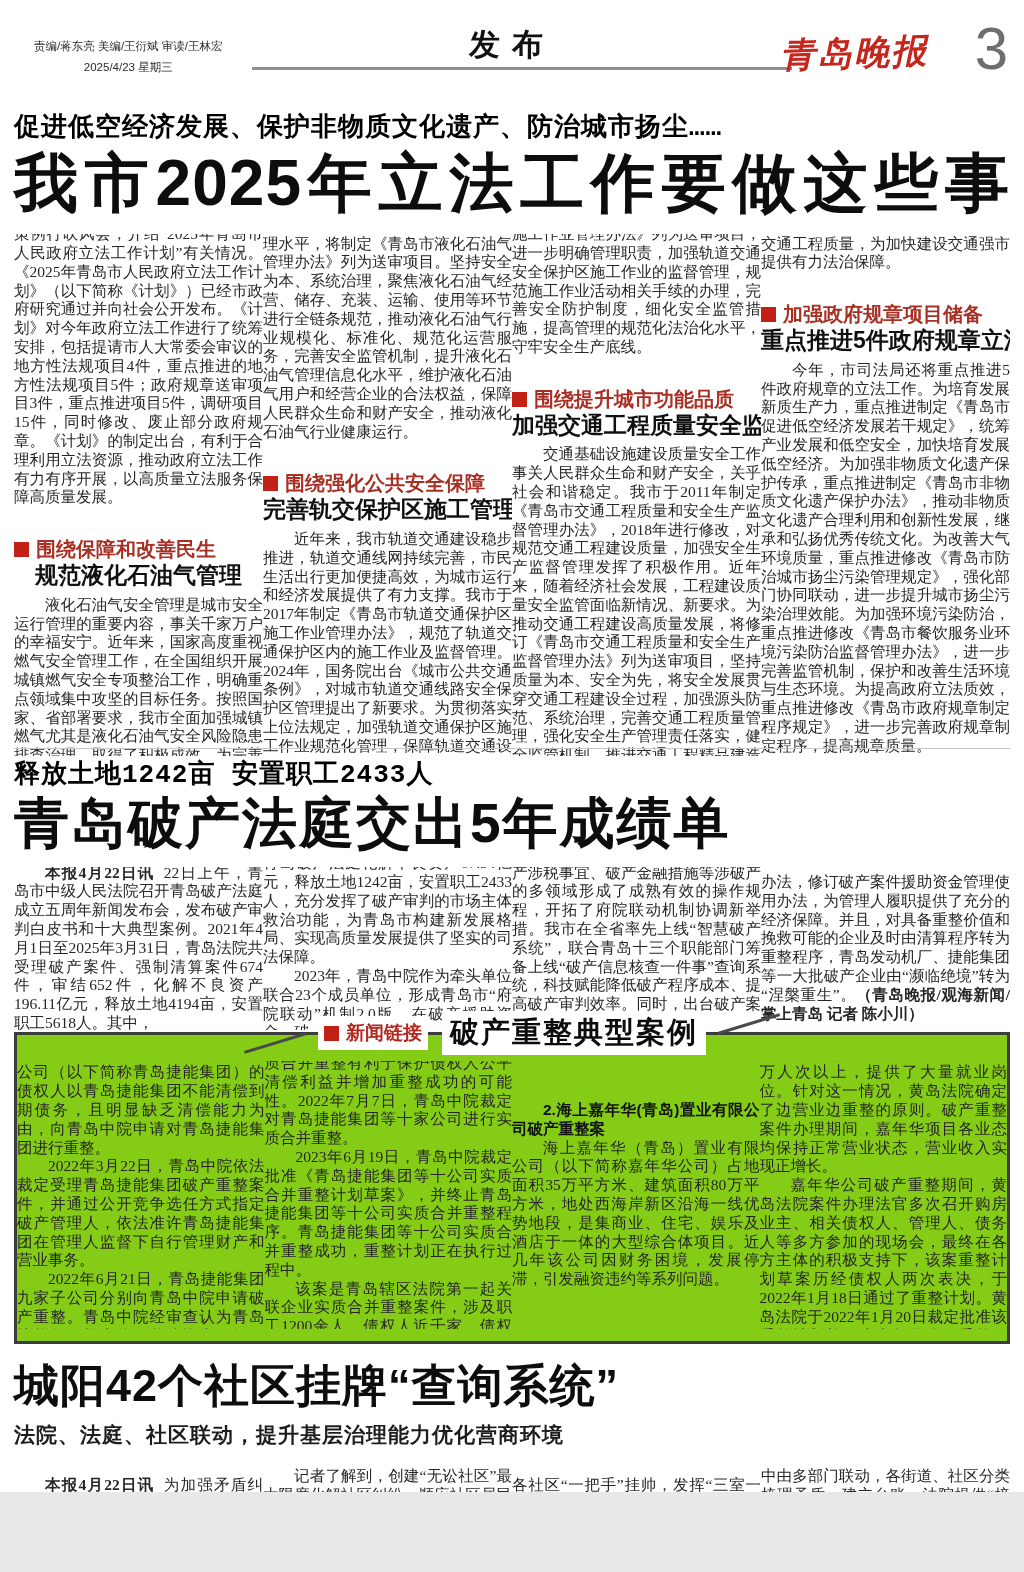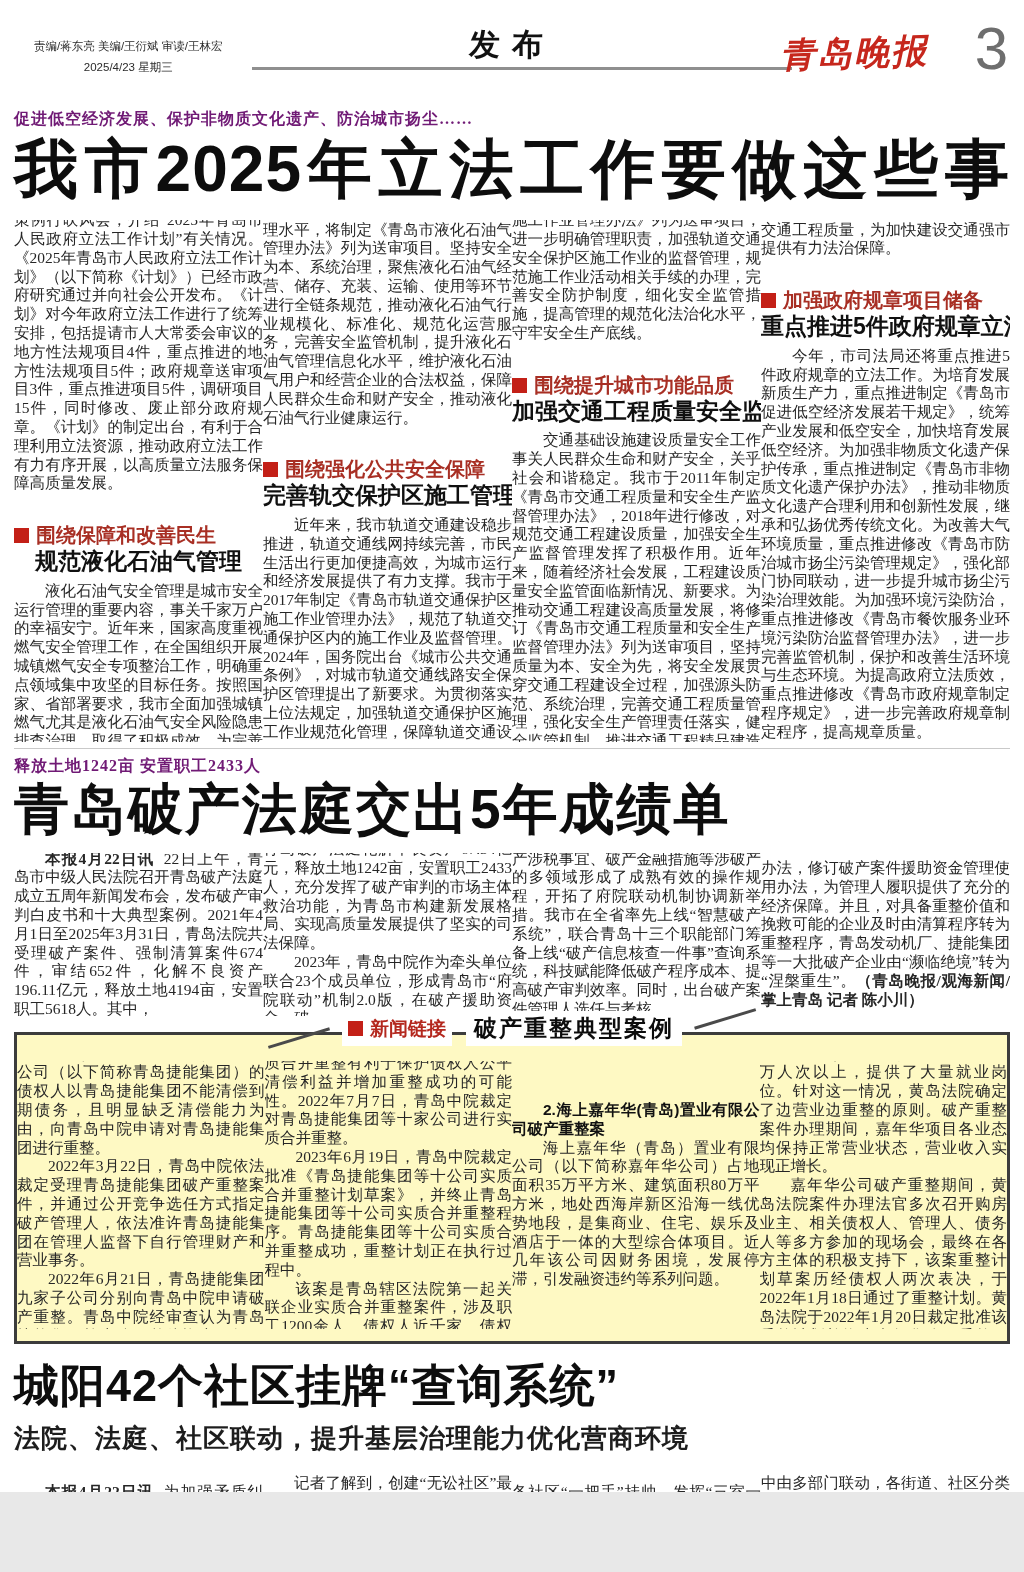--- a/index.html
+++ b/index.html
@@ -14,22 +14,22 @@
   .section-title{position:absolute;left:50%;top:24px;transform:translateX(-50%);
                  font-size:31px;font-weight:800;letter-spacing:12px;color:#111;
                  font-family:"Liberation Sans","DejaVu Sans",sans-serif;white-space:nowrap;}
   .hdr-rule{position:absolute;left:252px;top:67px;width:540px;height:3px;background:#8f8f8f;}
   .masthead{position:absolute;right:96px;top:30px;font-size:35px;font-weight:800;font-style:italic;
             color:#c6271d;letter-spacing:2px;transform:rotate(-2deg);white-space:nowrap;}
   .pagenum{position:absolute;right:16px;top:14px;font-size:60px;color:#6e6e6e;
            font-family:"Liberation Sans","DejaVu Sans",sans-serif;}
 
   
-  .kicker{font-size:16px;font-weight:600;color:#701a75;letter-spacing:1px;
-          font-family:Liberation Serif, serif;white-space:nowrap;}
+  .kicker{font-size:26px;font-weight:600;color:#000000;letter-spacing:1px;
+          font-family:Liberation Mono, monospace;white-space:nowrap;}
   h1,h2,h3{margin:0;font-family:"Liberation Sans","DejaVu Sans",sans-serif;color:#0d0d0d;}
   h1{font-size:64px;line-height:1.08;text-align:justify;text-align-last:justify;letter-spacing:1px;}
   h2{font-size:55px;line-height:1.05;letter-spacing:2px;}
   h3{font-size:45px;line-height:1.05;letter-spacing:1px;}
   .cols{display:flex;gap:0;overflow:hidden;align-items:center;}
   .col{flex:1 1 0;overflow:hidden;font-size:15.5px;line-height:18.8px;text-align:justify;color:#262626;}
   .col p{margin:0;}
   .para{text-indent:2em;}
   .cont{text-indent:0;}
   .lead{font-weight:700;margin-right:.6em;}
@@ -51,37 +51,37 @@
   .rule-light{position:absolute;left:14px;right:14px;top:748px;height:1px;background:#c9c9c9;}
 
   
   .article2{position:absolute;left:14px;right:14px;top:756px;}
   .article2 .kicker{font-weight:700;}
   .article2 h2{margin-top:4px;}
   .article2 .cols{margin-top:14px;height:163px;}
 
   
   .linkbox{position:absolute;left:14px;right:14px;top:1032px;height:312px;
-           border:3px solid #3c3c3c;box-sizing:border-box;background:#fef9c3;}
+           border:3px solid #3c3c3c;box-sizing:border-box;background:#84cc16;}
   .linkbox-head{position:absolute;top:-24px;left:0;right:0;display:flex;
                 justify-content:center;align-items:center;gap:14px;}
   .diag{width:64px;height:2.5px;background:#4a4a4a;flex:none;}
   .diag-l{transform:rotate(-17deg) translateY(10px);}
   .diag-r{transform:rotate(-17deg) translateY(-10px);}
   .linktag{display:flex;align-items:center;background:#fff;padding:4px 6px;
            font-family:"Liberation Sans","DejaVu Sans",sans-serif;
            font-size:19px;font-weight:700;color:#b4281e;white-space:nowrap;}
   .linktitle{background:#fff;padding:2px 8px;font-family:"Liberation Sans","DejaVu Sans",sans-serif;
-             font-size:23px;font-weight:800;color:#0c0c0c;letter-spacing:2px;white-space:nowrap;}
+             font-size:29px;font-weight:800;color:#0c0c0c;letter-spacing:2px;white-space:nowrap;}
   .linkbox .cols{margin:26px 0 0;height:268px;}
 
   
   .article3{position:absolute;left:14px;right:14px;top:1362px;}
   .article3 .subtitle{margin-top:12px;font-family:"Liberation Sans","DejaVu Sans",sans-serif;
-                      font-size:26px;font-weight:600;color:#1d1d1d;letter-spacing:1px;}
+                      font-size:21px;font-weight:600;color:#1d1d1d;letter-spacing:1px;}
   .article3 .cols{margin-top:16px;height:116px;}
 </style>
 </head>
 <body>
 
 <div class="page">
 
   <header class="hdr">
     <div class="credits">
       <div>责编/蒋东亮 美编/王衍斌 审读/王林宏</div>

